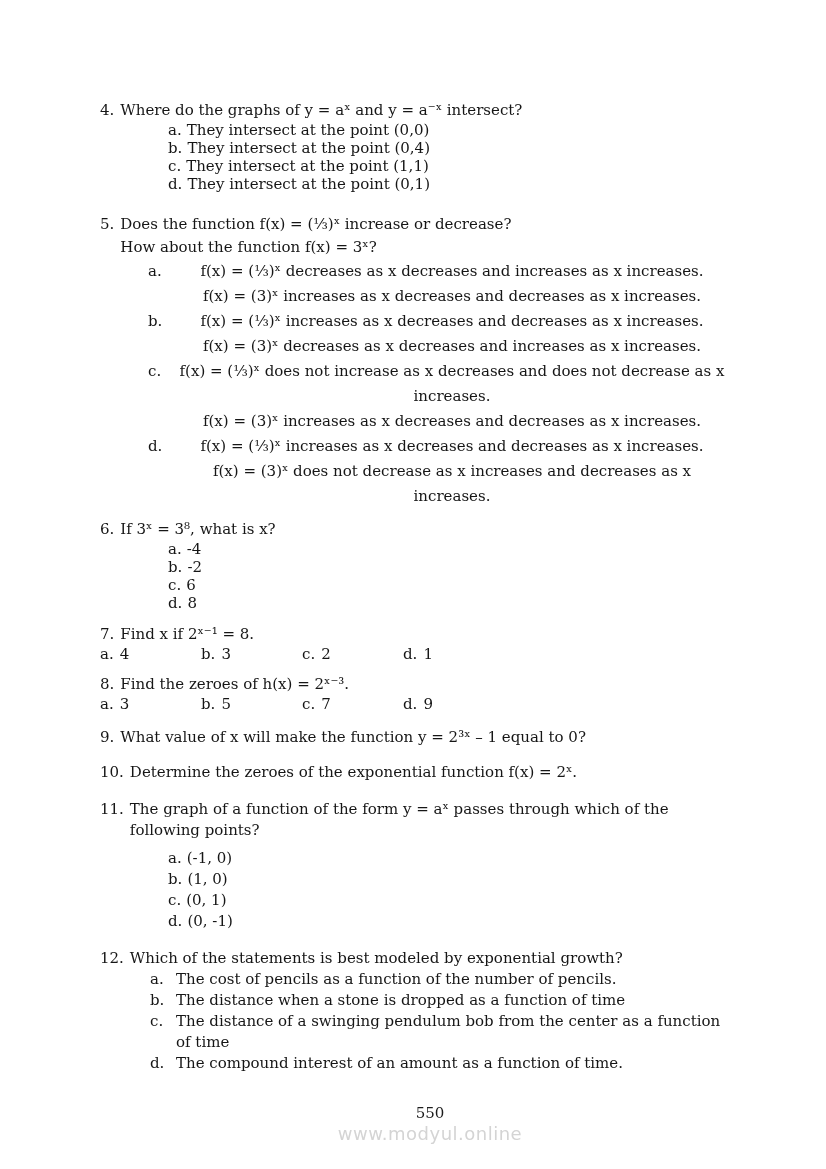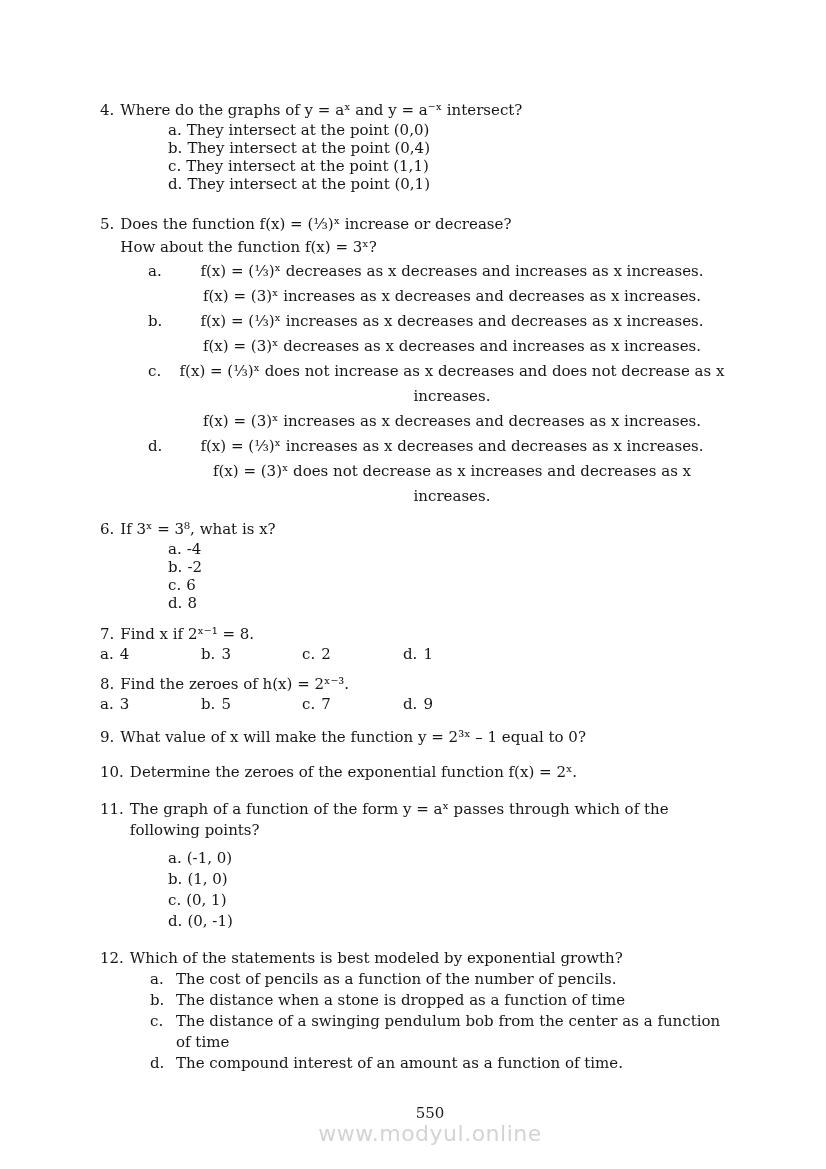--- a/index.html
+++ b/index.html
@@ -59,21 +59,21 @@
   .mb10 { margin-bottom: 10px; }
 
   .q5 .qline { line-height: 23px; }
   .q11-gap { height: 7px; }
 
   
   .footer { position: absolute; left: 0; bottom: 24px; width: 826px; text-align: center; padding-left: 34px; }
   .pagenum { font-size: 15px; line-height: 20px; color: #1c1c1c; }
   .watermark {
     font-family: "DejaVu Sans", sans-serif;
-    font-size: 22px;
+    font-size: 18px;
     line-height: 22px;
     color: #d4d4d4;
     letter-spacing: 0.5px;
   }
 </style>
 </head>
 <body>
 
 <div class="doc">
 

